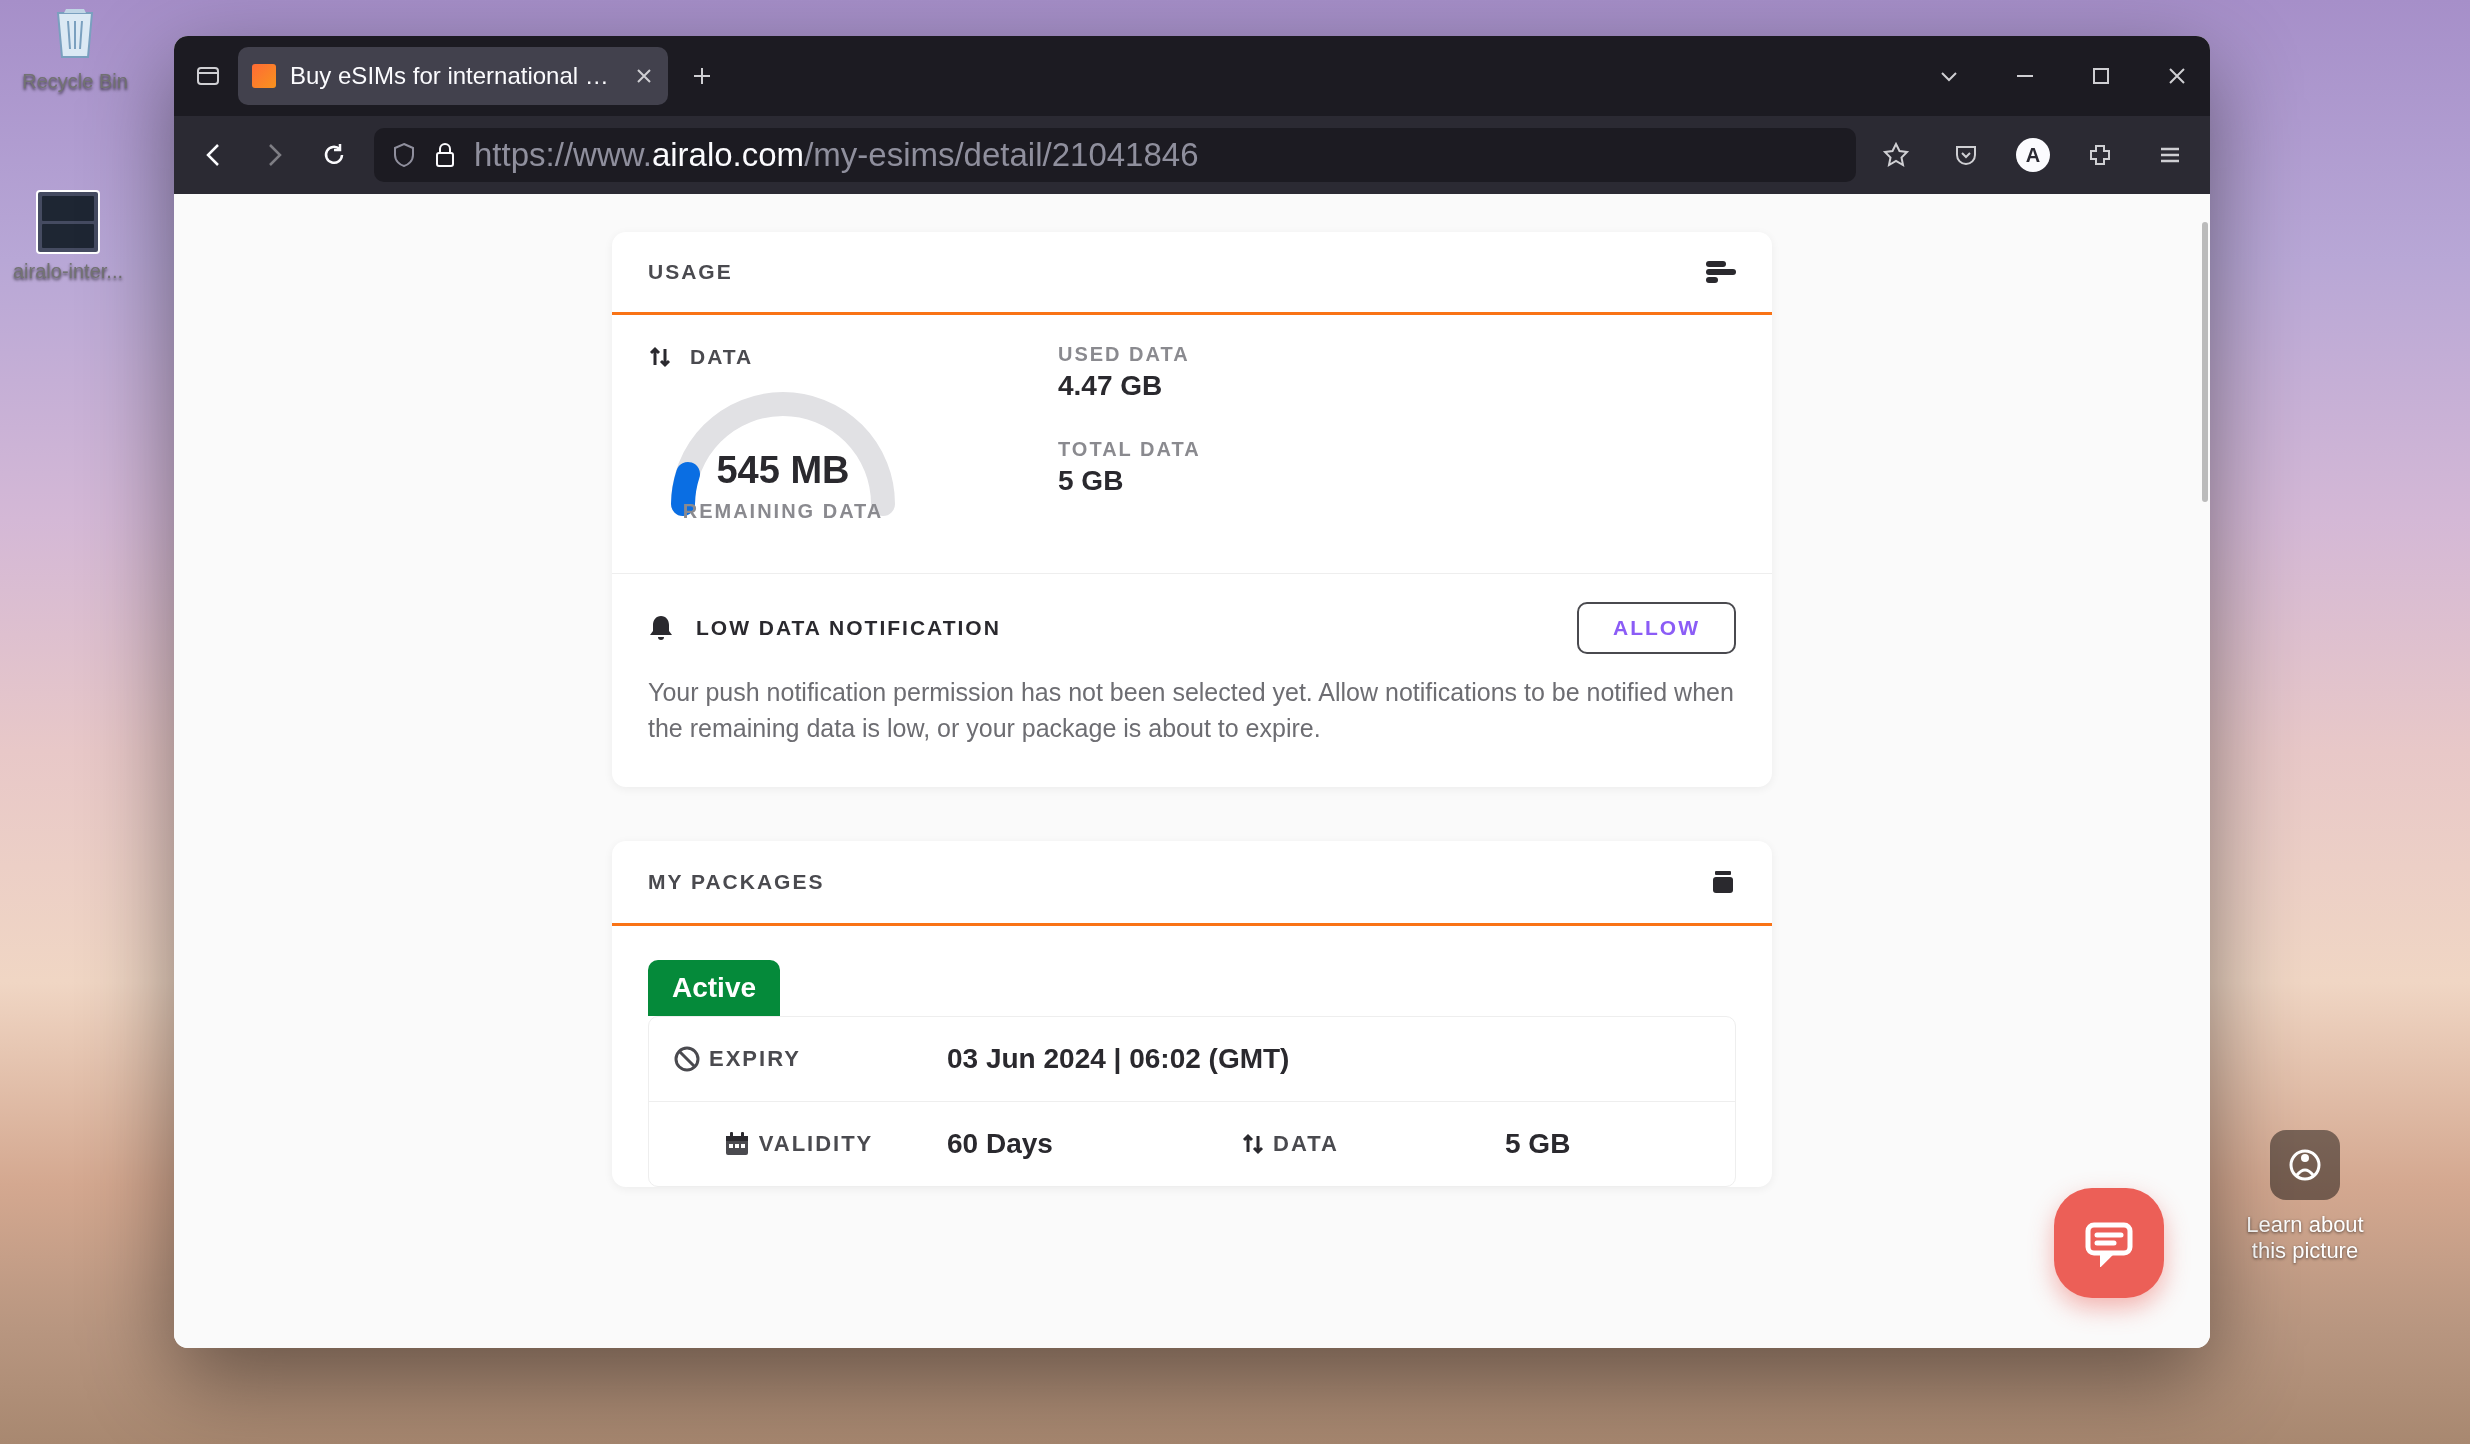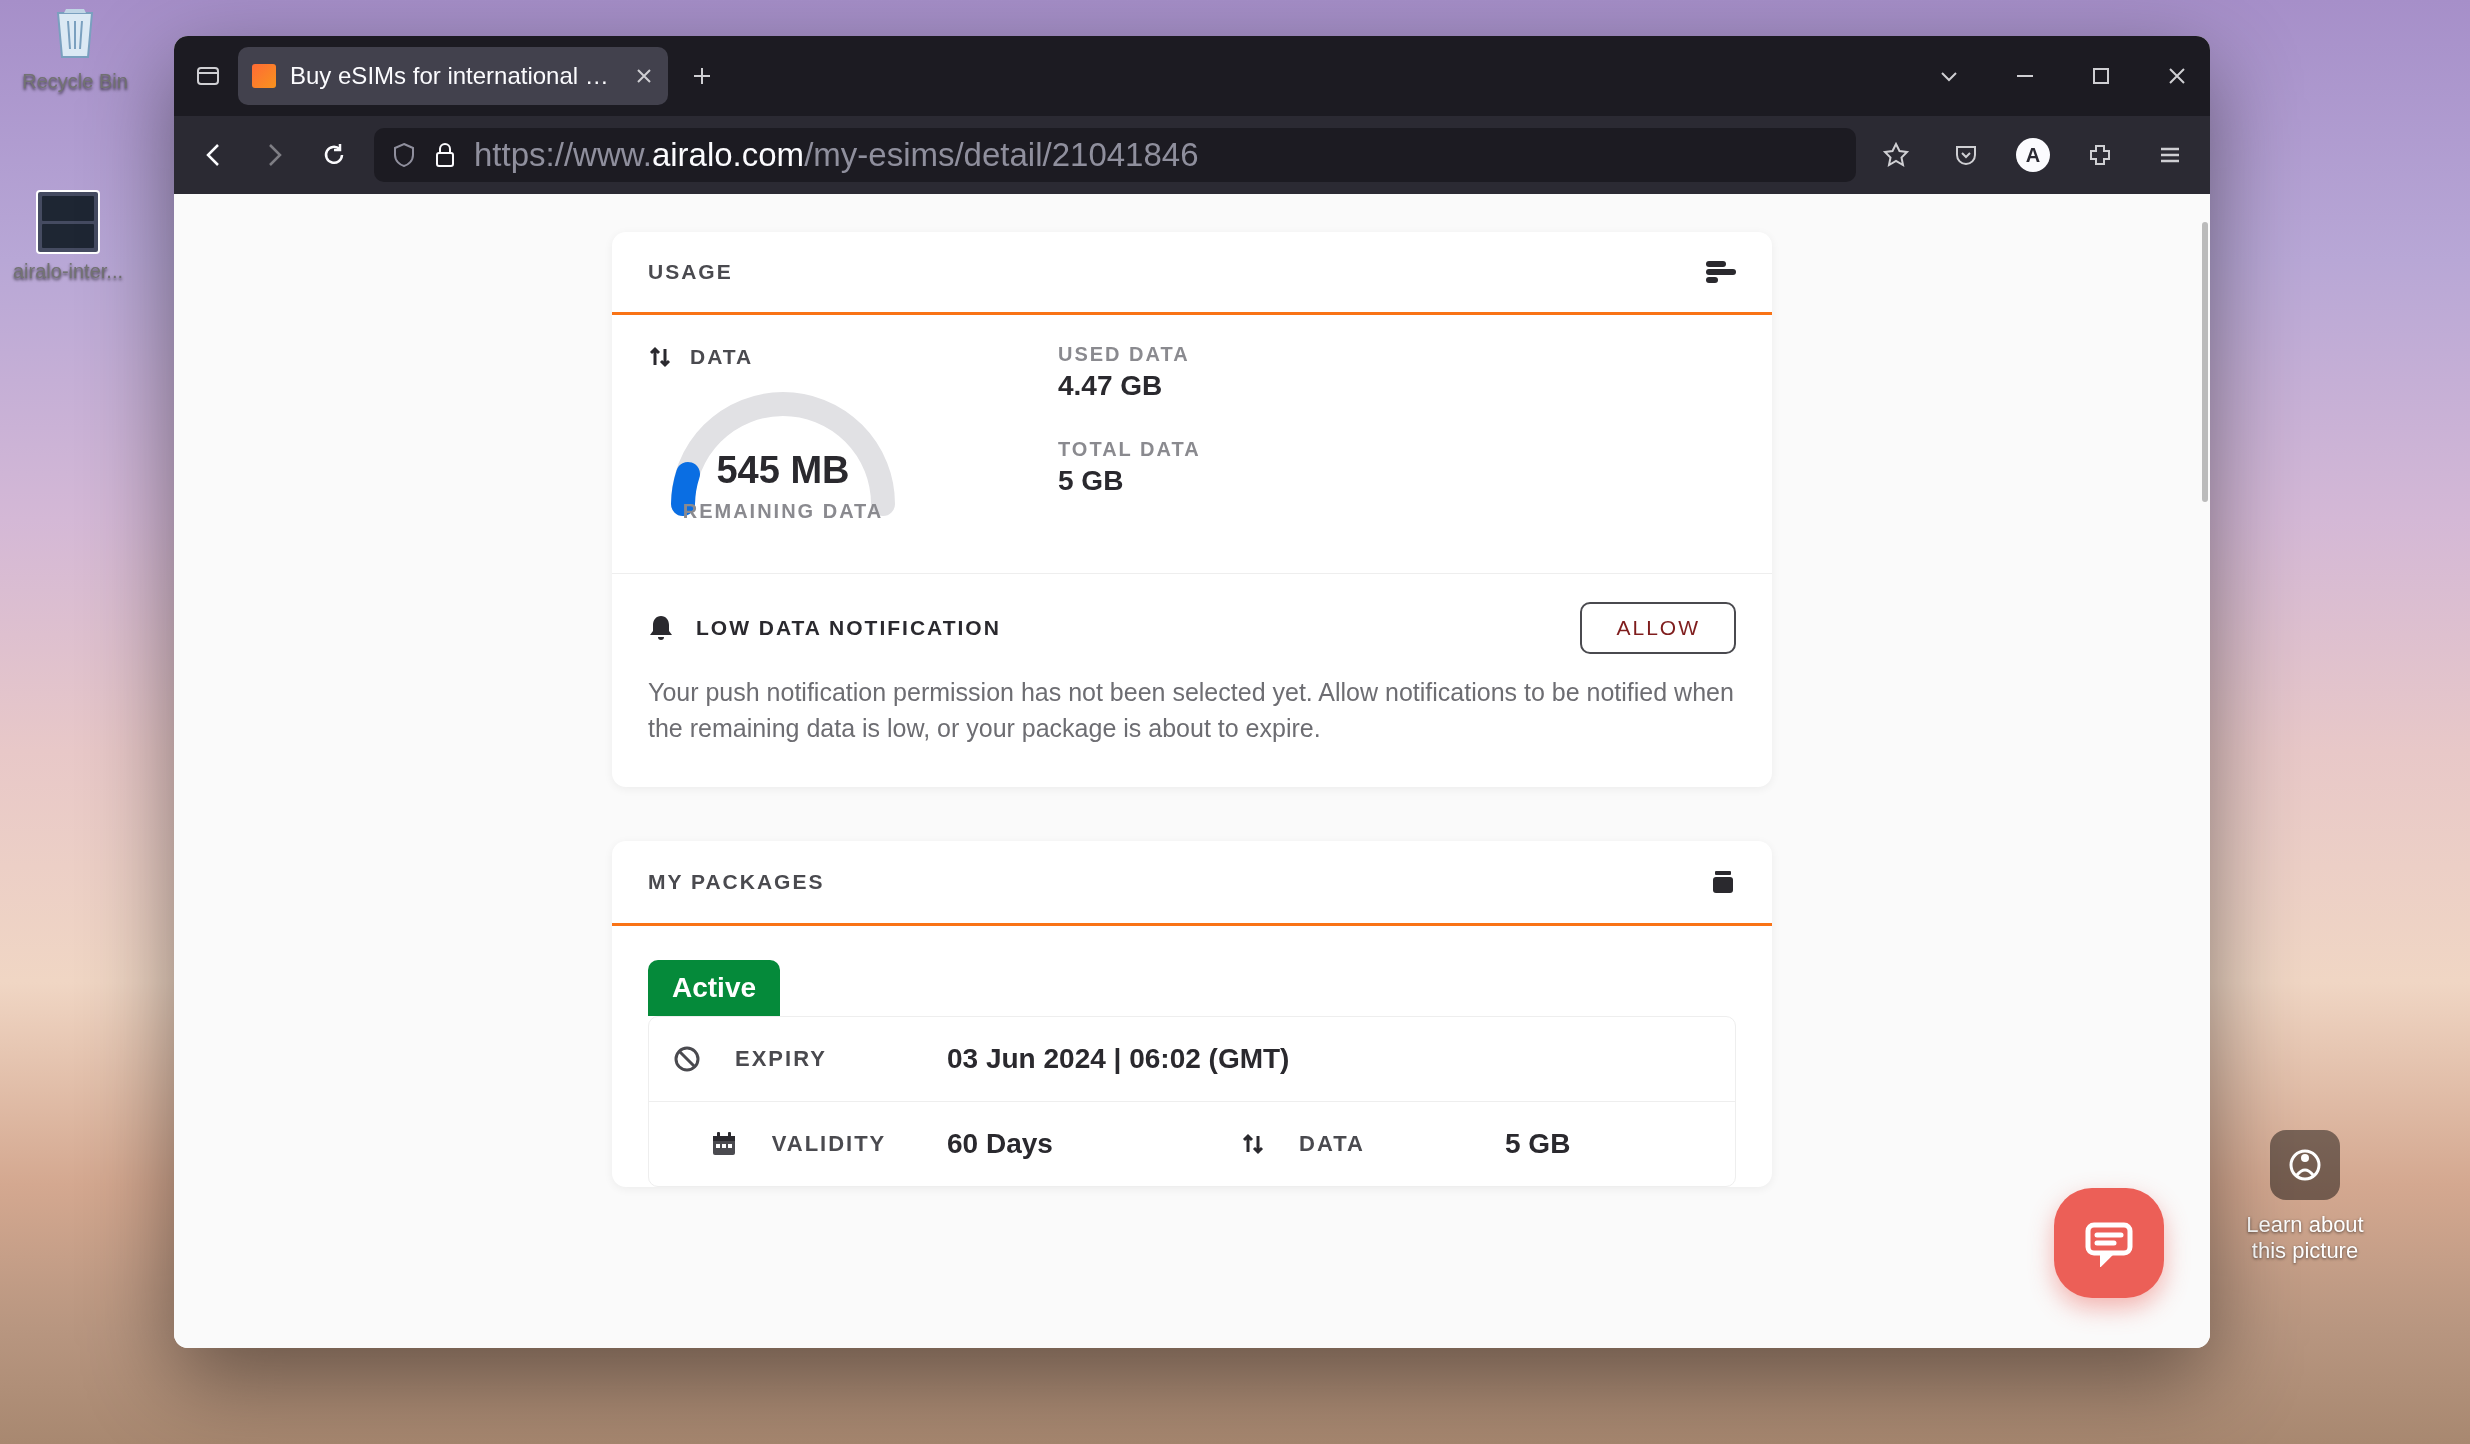--- a/index.html
+++ b/index.html
@@ -72,28 +72,28 @@
 .gauge-val { font-size: 38px; font-weight: 600; color: #2a292e; margin-top: -70px; }
 .gauge-sub { font-size: 20px; letter-spacing: 2px; color: #8a8a8f; font-weight: 600; margin-top: 8px; }
 .stats-col { padding-top: 0px; }
 .stat { margin-bottom: 36px; }
 .stat .k { font-size: 20px; letter-spacing: 2px; color: #8a8a8f; font-weight: 600; margin-bottom: 4px; }
 .stat .v { font-size: 28px; color: #2a292e; font-weight: 600; }
 
 .notify { padding: 28px 36px 40px; border-top: 1px solid #eee; }
 .notify-head { display: flex; align-items: center; justify-content: space-between; margin-bottom: 20px; }
 .notify-head .left { display: flex; align-items: center; gap: 22px; font-size: 21px; letter-spacing: 2px; font-weight: 700; color: #2a292e; }
-.allow-btn { border: 2px solid #4a4a4f; background: transparent; padding: 12px 34px; border-radius: 10px; font-size: 21px; letter-spacing: 2px; font-weight: 400; color: #7f1d1d; cursor: pointer; }
+.allow-btn { border: 2px solid #4a4a4f; background: transparent; padding: 12px 34px; border-radius: 10px; font-size: 21px; letter-spacing: 2px; font-weight: 700; color: #8b5cf6; cursor: pointer; }
 .notify-text { font-size: 25px; color: #6d6d72; line-height: 1.45; }
 
 .badge { display: inline-block; background: #058a3a; color: #fff; font-size: 28px; font-weight: 700; padding: 12px 24px; border-radius: 10px 10px 0 0; margin: 34px 0 0 36px; }
 .pkg-table { margin: 0 36px 36px; border: 1px solid #eee; border-radius: 10px; overflow: hidden; }
 .pkg-row { display: flex; align-items: center; padding: 26px 24px; border-bottom: 1px solid #eee; gap: 24px; }
 .pkg-row:last-child { border-bottom: none; }
-.pkg-cell { display: flex; align-items: center; gap: 34px; }
+.pkg-cell { display: flex; align-items: center; gap: 8px; }
 .pkg-cell .lab { font-size: 22px; letter-spacing: 2px; font-weight: 700; color: #4a4a4f; }
 .pkg-cell .val { font-size: 28px; font-weight: 700; color: #2a292e; }
 .pkg-row.dual .pkg-cell:nth-child(1){ width: 250px; justify-content: center; }
 .pkg-row.dual .pkg-cell:nth-child(2){ width: 270px; }
 .pkg-row.dual .pkg-cell:nth-child(3){ width: 240px; }
 .pkg-row.single .pkg-cell:first-child { width: 250px; }
 
 .chat-fab {
   position: absolute; right: 46px; bottom: 50px; width: 110px; height: 110px;
   border-radius: 38px; background: #ec5f57; display: flex; align-items: center; justify-content: center;

